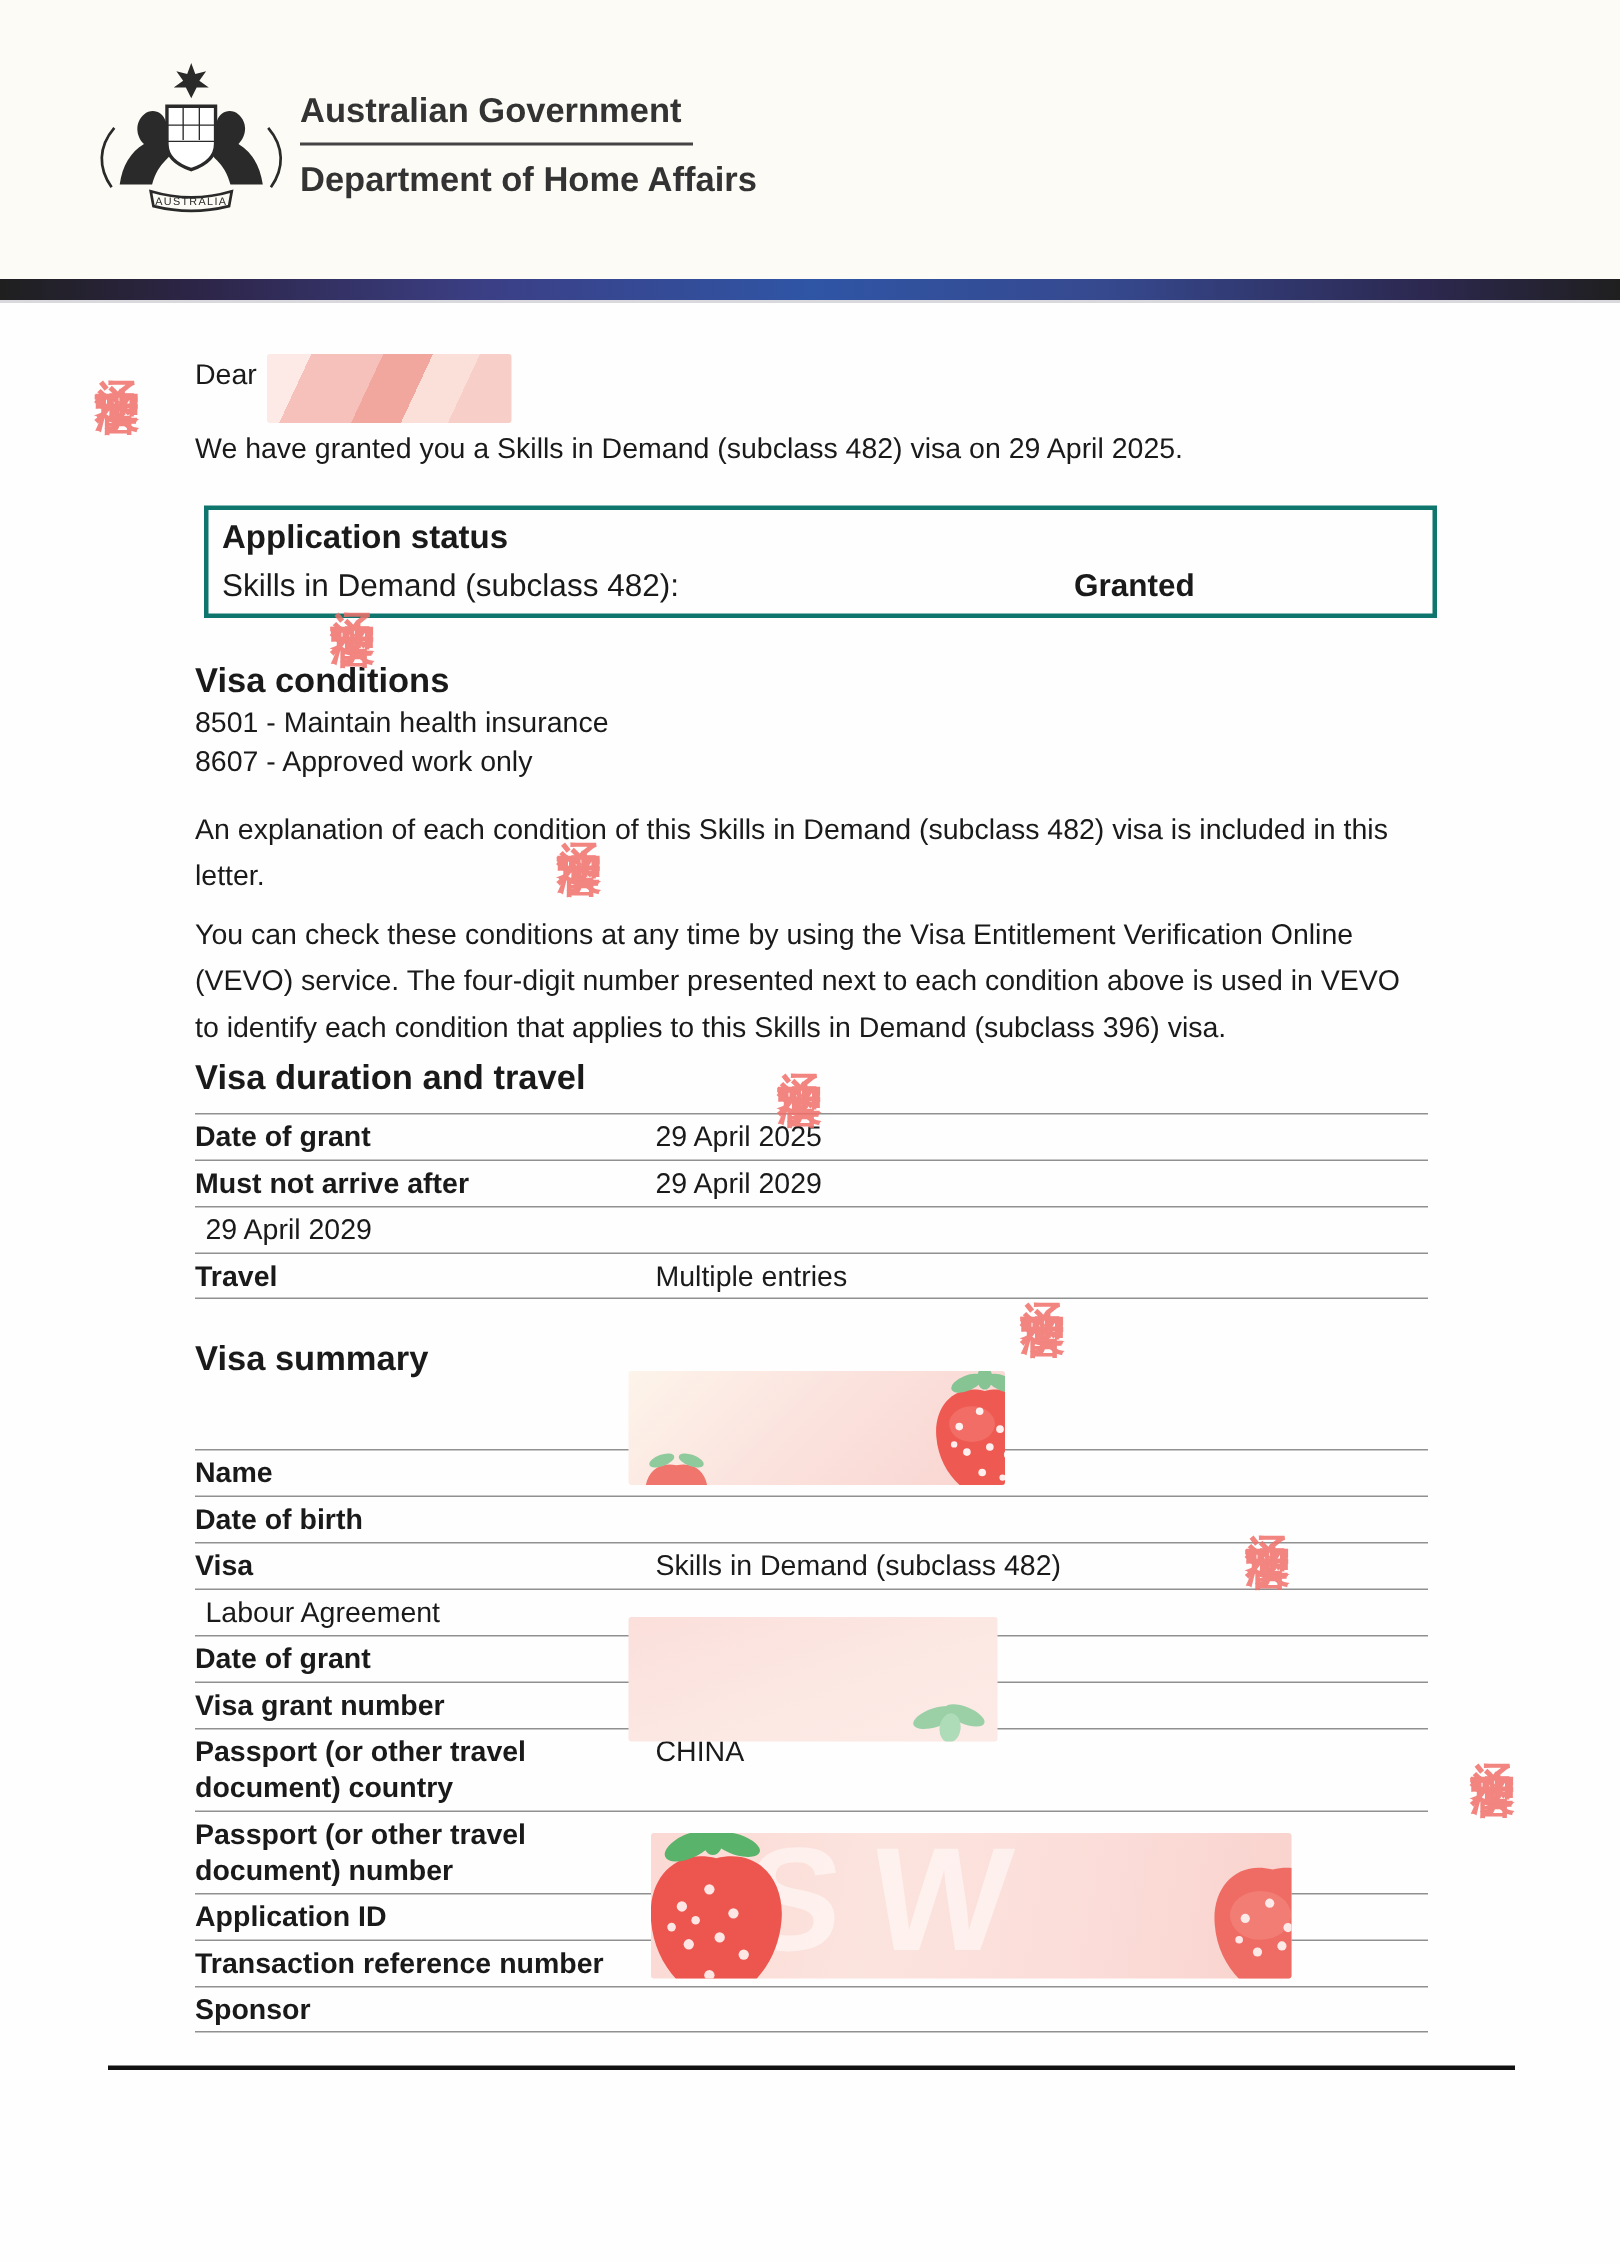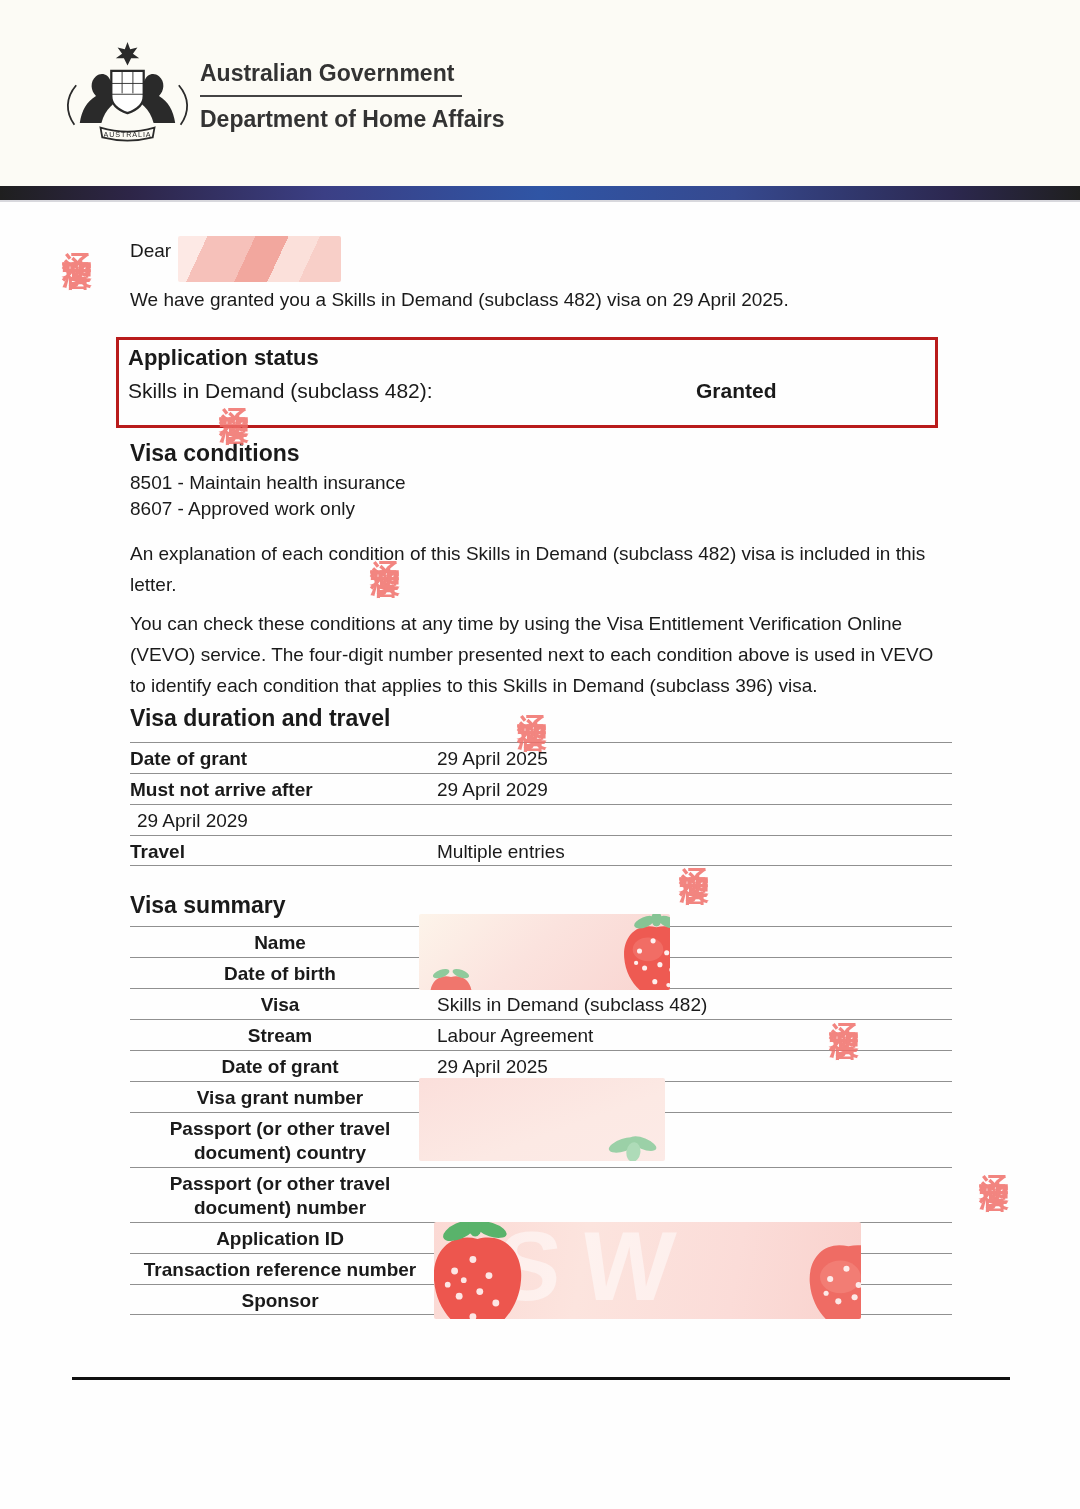--- a/index.html
+++ b/index.html
@@ -10,21 +10,21 @@
     background:linear-gradient(90deg,#1f1f1f 0%,#2d2547 12%,#3b3f85 30%,#2f55a5 50%,#36498f 68%,#2c2850 88%,#1f1f1f 100%);
     box-shadow:0 2px 0 #d8d8dd;}
   .logo{position:absolute;left:60px;top:38px;}
   .gov-text{position:absolute;left:200px;top:60px;width:420px;font-family:Liberation Sans, sans-serif;color:#333;}
   .gov-title{font-size:23px;font-weight:bold;}
   .gov-rule{margin-top:8px;width:262px;height:2px;background:#444;}
   .dept-title{margin-top:9px;font-size:23px;font-weight:bold;}
   .abs{position:absolute;}
   .body-text{font-size:19px;line-height:24px;}
   .para{font-size:19px;line-height:31px;}
-  .status-box{position:absolute;left:116px;top:337px;width:822px;height:91px;border:3px solid #b91c1c;box-sizing:border-box;background:transparent;}
+  .status-box{position:absolute;left:136px;top:337px;width:822px;height:75px;border:3px solid #0f766e;box-sizing:border-box;background:transparent;}
   .status-title{position:absolute;left:9px;top:5px;font-size:22px;font-weight:bold;}
   .status-label{position:absolute;left:9px;top:39px;font-size:21px;}
   .status-value{position:absolute;left:577px;top:39px;font-size:21px;font-weight:bold;text-align:center;}
   .h2{font-size:23px;font-weight:bold;}
   .tbl{position:absolute;left:130px;width:822px;}
   .tbl-row{display:flex;border-top:1px solid #909090;box-sizing:border-box;}
   .tbl-row:last-child{border-bottom:1px solid #909090;}
   .row-31{height:31px;} .row-55{height:55px;}
   .tbl-label{width:300px;font-size:19px;font-weight:bold;line-height:24px;padding-top:4px;}
   .tbl-value{margin-left:7px;font-size:19px;line-height:24px;padding-top:4px;}
@@ -106,35 +106,34 @@
     <div class="tbl-row row-31">
       <div class="tbl-value">29 April 2029</div>
     </div>
     <div class="tbl-row row-31">
       <div class="tbl-label">Travel</div>
       <div class="tbl-value">Multiple entries</div>
     </div>
   </div>
 
   <div class="abs h2" style="left:130px;top:892px;">Visa summary</div>
-  <div class="tbl" style="top:926px;text-align:center;">
+  <div class="tbl" style="top:966px;">
     <div class="tbl-row row-31">
       <div class="tbl-label">Name</div>
       <div class="tbl-value"></div>
     </div>
     <div class="tbl-row row-31">
       <div class="tbl-label">Date of birth</div>
       <div class="tbl-value"></div>
     </div>
     <div class="tbl-row row-31">
       <div class="tbl-label">Visa</div>
       <div class="tbl-value">Skills in Demand (subclass 482)</div>
     </div>
     <div class="tbl-row row-31">
-      <div class="tbl-label">Stream</div>
       <div class="tbl-value">Labour Agreement</div>
     </div>
     <div class="tbl-row row-31">
       <div class="tbl-label">Date of grant</div>
       <div class="tbl-value">29 April 2025</div>
     </div>
     <div class="tbl-row row-31">
       <div class="tbl-label">Visa grant number</div>
       <div class="tbl-value"></div>
     </div>

